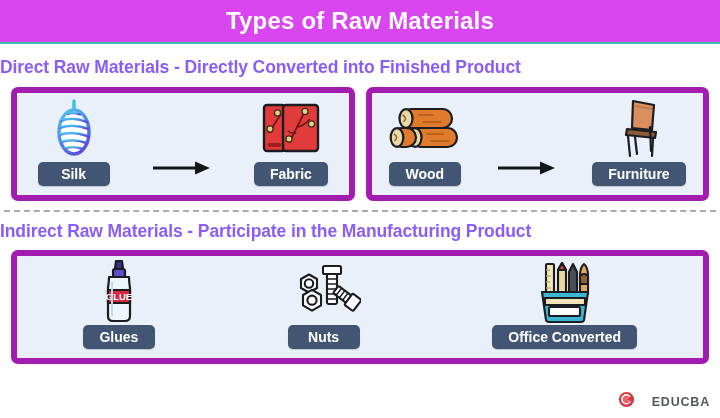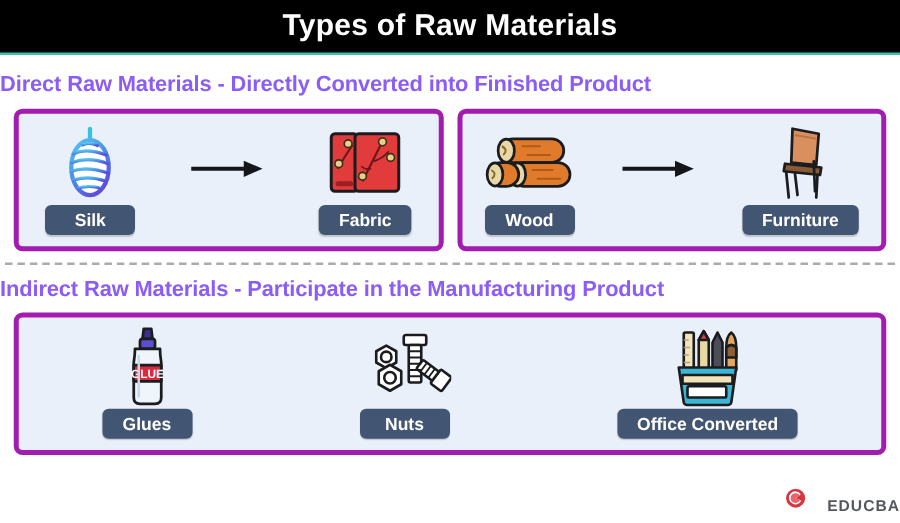--- a/index.html
+++ b/index.html
@@ -11,21 +11,21 @@
     width: 720px;
     height: 418px;
     overflow: hidden;
     font-family: "Liberation Sans", sans-serif;
     position: relative;
   }
 
   
   .header {
     height: 44px;
-    background: #000000;
+    background: #d946ef;
     display: flex;
     align-items: center;
     justify-content: center;
     border-bottom: 2px solid #3fbfae;
     box-sizing: border-box;
   }
   .header-title {
     color: #ffffff;
     font-size: 24px;
     font-weight: bold;
@@ -47,25 +47,25 @@
   .row {
     display: flex;
     gap: 11px;
     padding: 0 11px;
     box-sizing: border-box;
     margin-top: 9px;
   }
   .card {
     flex: 1;
     background: #e9f0fa;
-    border: 4px solid #a21caf;
+    border: 6px solid #a21caf;
     border-radius: 7px;
     box-sizing: border-box;
     display: flex;
-    align-items: center;
+    align-items: flex-end;
     justify-content: space-around;
     position: relative;
   }
   .row-direct .card   { height: 114px; }
   .row-indirect       { margin-top: 8px; }
   .row-indirect .card { height: 114px; justify-content: space-around; }
 
   
   .item {
     display: flex;
@@ -107,24 +107,24 @@
   
   .divider {
     margin: 9px 4px 0 4px;
     border-top: 2px dashed #a8acb2;
     height: 0;
   }
 
   
   .footer {
     position: absolute;
-    right: 0;
+    right: 10px;
     bottom: 6px;
     display: flex;
-    align-items: flex-end;
+    align-items: center;
     gap: 17px;
   }
   .logo-text {
     color: #54585e;
     font-size: 12.5px;
     font-weight: bold;
     letter-spacing: 0.8px;
   }
 </style>
 </head>

